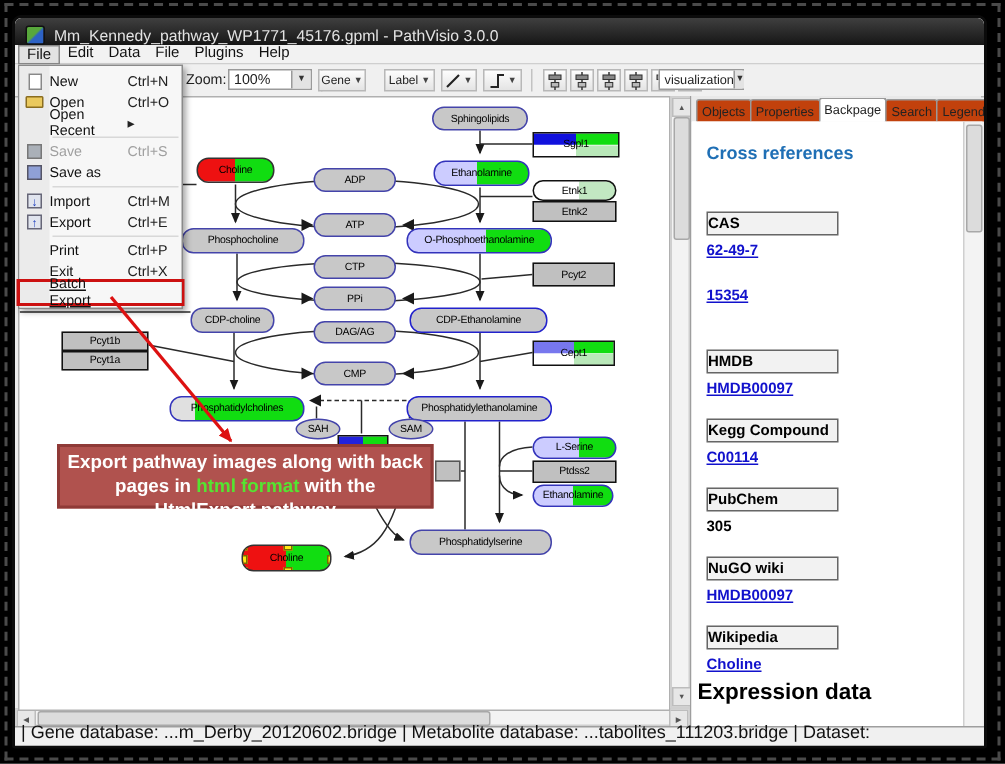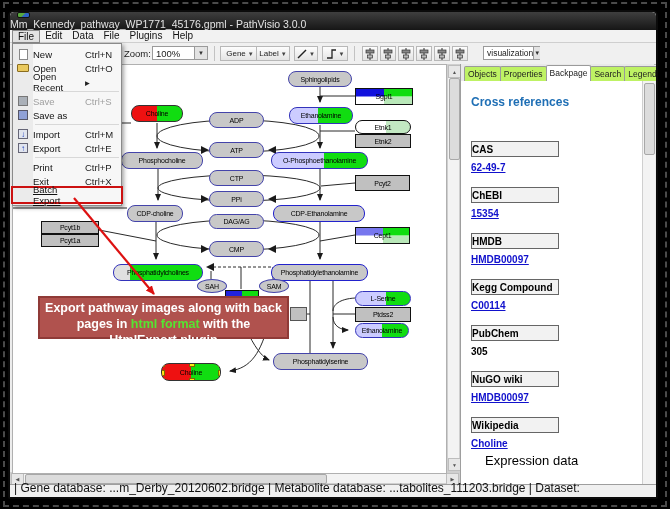--- a/index.html
+++ b/index.html
@@ -4,21 +4,21 @@
 <style>
   html,body{margin:0;padding:0;width:670px;height:509px;background:#000;overflow:hidden;
     font-family:"Liberation Sans",sans-serif;}
   .frame-dashes{position:absolute;left:3px;top:2px;width:660px;height:501px;
     border:2px dashed #4a4a4a;pointer-events:none;z-index:0;}
   #window{position:absolute;left:8px;top:10px;width:646px;height:485px;background:#ececec;
     border:2px solid #0b0b0b;border-radius:6px 6px 2px 2px;overflow:hidden;z-index:1;}
   
   .titlebar{position:absolute;left:0;top:0;width:100%;height:18px;
     background:linear-gradient(#3f3f3f,#161616);color:#e3e3e3;font-size:10.5px;
-    display:flex;align-items:flex-start;border-radius:4px 4px 0 0;flex-direction:column;}
+    display:flex;align-items:flex-end;border-radius:4px 4px 0 0;}
   .app-icon{width:11px;height:11px;margin:0 6px 0 7px;border-radius:2px;
     background:linear-gradient(135deg,#58a83c 45%,#2d62c5 55%);border:1px solid #111;}
   
   .menubar{position:absolute;left:0;top:18px;width:100%;height:13px;background:#f2f2f2;
     border-bottom:1px solid #cfcfcf;font-size:10px;display:flex;align-items:center;padding-left:2px;box-sizing:border-box;}
   .mb-item{padding:0 5px;color:#111;height:12px;line-height:12px;}
   .mb-item.active{border:1px solid #8a8a8a;background:#e2e2e2;height:11px;line-height:11px;}
   
   .toolbar{position:absolute;left:0;top:31px;width:100%;height:21px;background:#f0f0f0;
     border-bottom:1px solid #b5b5b5;font-size:9px;color:#222;}
@@ -65,31 +65,31 @@
   .anno-svg{position:absolute;left:0;top:0;width:646px;height:485px;z-index:40;pointer-events:none;}
   
   .vscroll{position:absolute;left:437px;top:52px;width:13px;height:408px;background:#f3f3f3;border:1px solid #cfcfcf;box-sizing:border-box;}
   .hscroll{position:absolute;left:0px;top:460px;width:450px;height:12px;background:#f3f3f3;border:1px solid #cfcfcf;box-sizing:border-box;}
   .sb-btn{position:absolute;background:#e7e7e7;border:1px solid #bdbdbd;color:#555;font-size:5px;
     display:flex;align-items:center;justify-content:center;}
   .sb-thumb{position:absolute;background:#dcdcdc;border:1px solid #a8a8a8;border-radius:2px;}
   
   .panel{position:absolute;left:450px;top:52px;width:194px;height:420px;background:#fff;border-left:1px solid #9e9e9e;box-sizing:border-box;}
   .tabs{position:absolute;left:0;top:0;width:100%;height:17px;background:#e9e9e9;display:flex;align-items:flex-end;padding-left:3px;box-sizing:border-box;}
-  .tab{font-size:8.5px;padding:2px 3px;background:#bef264;border:1px solid #9a9a9a;border-bottom:none;
+  .tab{font-size:8.5px;padding:2px 3px;background:#c2410c;border:1px solid #9a9a9a;border-bottom:none;
     margin-right:-1px;border-radius:2px 2px 0 0;color:#222;white-space:nowrap;}
   .tab.active{background:#fff;position:relative;z-index:2;padding-bottom:3px;}
   .panel-content{position:absolute;left:0;top:17px;width:181px;height:403px;background:#fff;overflow:hidden;}
   .bp-heading{position:absolute;left:10px;top:14px;font-size:12px;font-weight:bold;color:#1f6fb5;}
   .bp-section{position:absolute;left:10px;width:165px;}
   .bp-box{width:88px;height:16px;border:1px solid #666;background:#f2f2f2;font-size:10px;font-weight:bold;
     color:#000;display:flex;align-items:center;padding-left:0;box-sizing:border-box;}
   .bp-val{margin-top:5px;font-size:10px;font-weight:bold;color:#000;}
   .bp-val.link{color:#1111cc;text-decoration:underline;}
-  .bp-footer{position:absolute;left:24px;top:372px;font-size:13px;font-weight:normal;color:#000;}
+  .bp-footer{position:absolute;left:4px;top:372px;font-size:15px;font-weight:bold;color:#000;}
   .panel-scroll{position:absolute;left:181px;top:17px;width:13px;height:403px;background:#f3f3f3;border-left:1px solid #cfcfcf;box-sizing:border-box;}
   
   .statusbar{position:absolute;left:0;top:472px;width:100%;height:20px;background:#f0f0f0;
     border-top:1px solid #9e9e9e;font-size:12px;color:#111;display:flex;align-items:center;padding-left:4px;box-sizing:border-box;}
   svg{display:block;}
 </style>
 </head>
 <body>
 
 <div class="frame-dashes"></div>
@@ -110,21 +110,21 @@
       <span class="mb-item">Help</span>
     </div>
 
   <div class="toolbar">
     <span class="tb tb-label" style="left:114px">Zoom:</span>
     <span class="tb combo" style="left:142px;width:56px">
       <span>100%</span>
       <span class="arrow-btn">▼</span>
     </span>
     <span class="tb-sep" style="left:204px"></span>
-    <span class="tb tool-btn" style="left:210px;width:40px">
+    <span class="tb tool-btn" style="left:202px;width:32px">
       <span>Gene</span>
       <span class="dn">▼</span>
     </span>
     <span class="tb tool-btn" style="left:246px;width:34px">
       <span>Label</span>
       <span class="dn">▼</span>
     </span>
     <span class="tb tool-btn" style="left:284px;width:24px">
       <svg width="10" height="10">
           <line x1="1" y1="9" x2="9" y2="1" stroke="#222" stroke-width="1.4"></line>
@@ -168,21 +168,21 @@
             <rect x="2" y="2" width="8" height="3" fill="#888" stroke="#333" stroke-width="0.7"></rect>
             <rect x="3.5" y="7" width="5" height="3" fill="#bbb" stroke="#333" stroke-width="0.7"></rect>
           </svg>
         </span><span class="tb tool-btn" style="left: 442px; width: 16px;">
           <svg width="12" height="12">
             <line x1="6" y1="0" x2="6" y2="12" stroke="#333" stroke-width="1"></line>
             <rect x="2" y="2" width="8" height="3" fill="#888" stroke="#333" stroke-width="0.7"></rect>
             <rect x="3.5" y="7" width="5" height="3" fill="#bbb" stroke="#333" stroke-width="0.7"></rect>
           </svg>
         </span></span>
-    <span class="tb combo" style="left:473px;width:57px">
+    <span class="tb combo" style="left:429px;width:57px">
       <span style="font-size:8.5px">visualization</span>
       <span class="arrow-btn">▼</span>
     </span>
   </div>
 
   <div class="canvas" id="canvas">
     <svg width="433" height="408" style="position:absolute;left:0;top:0">
       <defs>
         <marker id="arr" markerWidth="8" markerHeight="8" refX="6" refY="3" orient="auto" markerUnits="userSpaceOnUse">
           <path d="M0,0 L7,3 L0,6 Z" fill="#1a1a1a"></path>
@@ -325,21 +325,21 @@
           <div class="handle" style="left: -3px; top: 6px;"></div>
           <div class="handle" style="left: 56px; top: 6px;"></div>
           <div class="handle" style="left: -3px; top: 14px;"></div>
           <div class="handle" style="left: 27px; top: 14px;"></div>
           <div class="handle" style="left: 56px; top: 14px;"></div>
         </div>
       </div>
     <div class="callout" style="left: 25px; top: 231px; width: 251px; height: 43px; background: rgb(176, 82, 78);">
       <div><span>Export pathway images along with back</span></div>
       <div><span>pages in </span><span id="hl" style="color: rgb(85, 228, 49);">html format</span><span> with the</span></div>
-      <div><span>HtmlExport plugin</span></div>
+      <div><span>HtmlExport pathway</span></div>
     </div>
   </div>
 
   <div class="filemenu" id="filemenu">
       <div class="mi">
         <span class="mi-ic">
           <span class="ic new-document-icon"></span>
         </span>
         <span class="mi-lb">New</span>
         <span class="mi-sc">Ctrl+N</span>
@@ -428,21 +428,20 @@
         <span class="tab">Legend</span>
       </div>
     <div class="panel-content">
       <div class="bp-heading">Cross references</div>
       <div id="sections">
           <div class="bp-section" style="top: 60px;">
             <div class="bp-box">CAS</div>
             <div class="bp-val link">62-49-7</div>
           </div>
           <div class="bp-section" style="top: 106px;">
-            <div class="bp-box">ChEBI</div>
             <div class="bp-val link">15354</div>
           </div>
           <div class="bp-section" style="top: 152px;">
             <div class="bp-box">HMDB</div>
             <div class="bp-val link">HMDB00097</div>
           </div>
           <div class="bp-section" style="top: 198px;">
             <div class="bp-box">Kegg Compound</div>
             <div class="bp-val link">C00114</div>
           </div>

